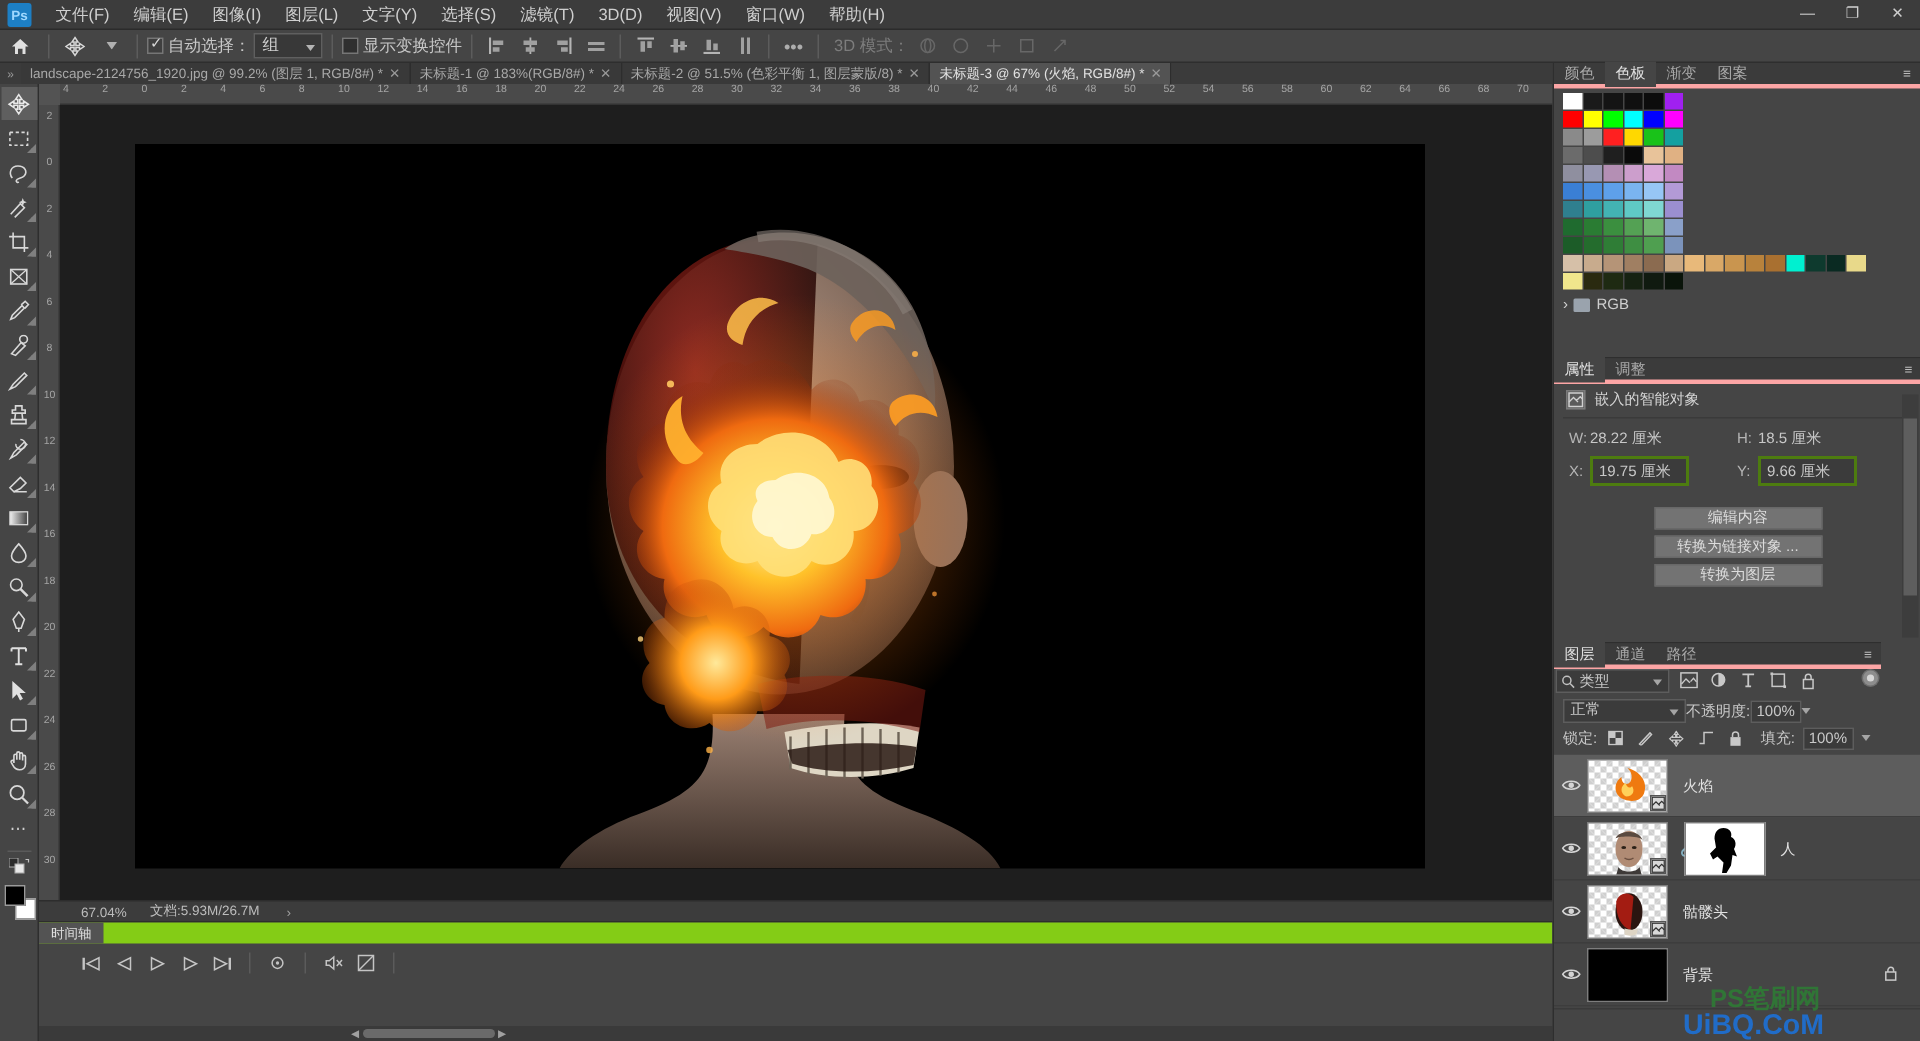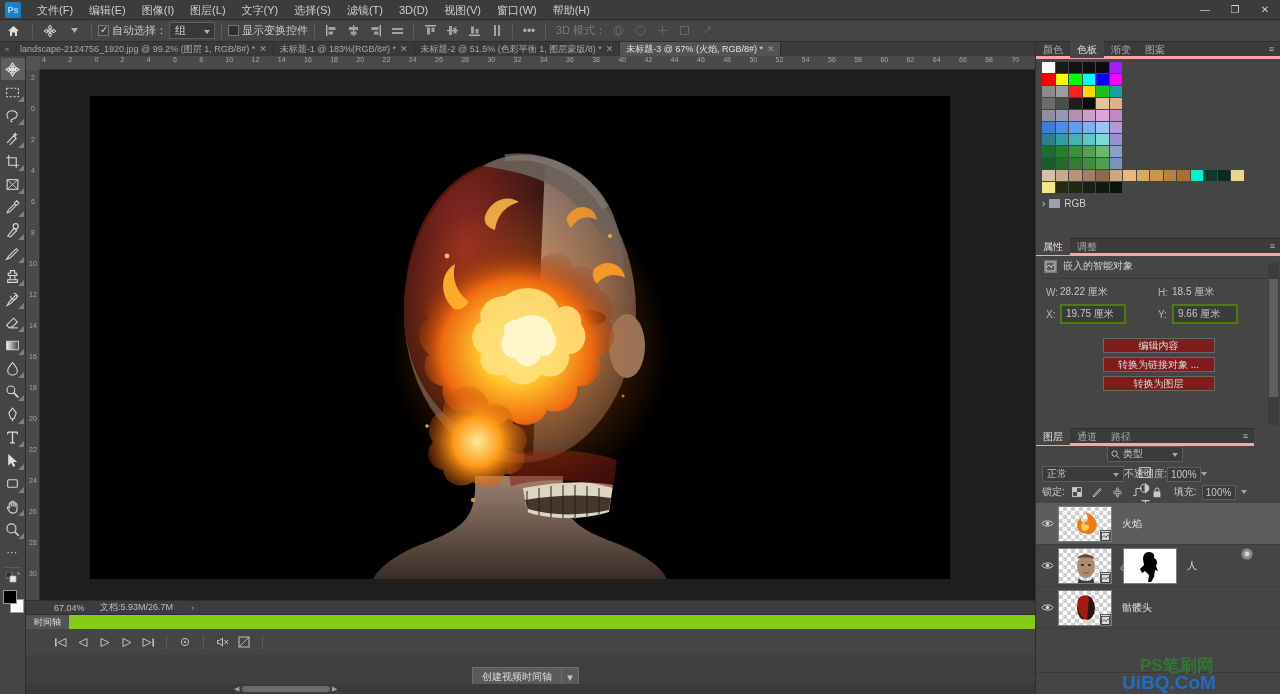--- a/index.html
+++ b/index.html
@@ -160,27 +160,27 @@
   .pr-fieldbox { border:2px solid #4d7c0f; background:#3b3b3b; padding:1px 4px; width:66px;}
   .pr-half { display:flex; align-items:center; width:112px;}
   .pr-filename { padding: 6px 10px 2px 10px; font-size:10px; color:#d6d6d6;}
   .pr-filename small { font-size:8px; color:#b0b0b0;}
   .pr-combo {
     margin: 0 10px; height:17px; background:#3f3f3f; border:1px solid #5a5a5a;
     font-size:10px; color:#8e8e8e; line-height:15px; padding-left:6px; position:relative;
   }
   .pr-combo:after { content:""; position:absolute; right:5px; top:6px; border-left:3px solid transparent;border-right:3px solid transparent;border-top:4px solid #9a9a9a;}
   .pr-btns { padding-top: 9px; display:flex; flex-direction:column; align-items:center; gap:4px;}
-  .pr-btn { width: 112px; height:15px; background:#7f1d1d; border:1px solid #686868; font-size:10px; color:#dcdcdc; text-align:center; line-height:13px;}
+  .pr-btn { width: 112px; height:15px; background:#737373; border:1px solid #686868; font-size:10px; color:#dcdcdc; text-align:center; line-height:13px;}
   .pr-scroll { position:absolute; right:2px; top:24px; width:11px; height:162px; background:#3d3d3d; }
   .pr-scroll-thumb { position:absolute; left:1px; top:16px; width:9px; height:118px; background:#5e5e5e; }
 
   
   .layers { position:absolute; left:0; top:386px; width:218px; height:266px; background:#454545; border-top:1px solid #2e2e2e;}
-  .ly-filterrow { display:flex; align-items:center; gap:5px; height:19px; padding: 0 1px; flex-direction: column; }
+  .ly-filterrow { display:flex; gap:5px; height:19px; padding: 0 1px; }
   .ly-kind {
     width: 76px; height:16px; background:#3b3b3b; border:1px solid #5d5d5d; font-size:10px;
     color:#c6c6c6; display:flex; align-items:center; gap:3px; padding-left:3px; position:relative;
   }
   .ly-kind:after{content:"";position:absolute;right:4px;top:6px;border-left:3px solid transparent;border-right:3px solid transparent;border-top:4px solid #a5a5a5;}
   .ly-fico { width:15px;height:15px;display:flex;align-items:center;justify-content:center;}
   .ly-toggle { margin-left:auto; width:12px;height:12px;border-radius:6px;background:#6d6d6d;position:relative;}
   .ly-row2 { display:flex; align-items:center; gap:0; height:18px; padding: 0 6px; font-size:10px;}
   .ly-blend { width:82px; height:16px; background:#3b3b3b; border:1px solid #5d5d5d; padding-left:4px; line-height:14px; position:relative;}
   .ly-blend:after{content:"";position:absolute;right:4px;top:6px;border-left:3px solid transparent;border-right:3px solid transparent;border-top:4px solid #a5a5a5;}
@@ -696,26 +696,20 @@
             </svg>
         </div>
         <div class="tl-btn">
           <svg width="12" height="12" viewBox="0 0 12 12">
               <rect x="1" y="1" width="10" height="10" fill="none" stroke="#c4c4c4" stroke-width="1"></rect>
               <path d="M1 11 L11 1" stroke="#c4c4c4" stroke-width="0.9"></path>
             </svg>
         </div>
         <div class="tl-sep"></div>
       </div>
-      <div class="tl-body">
-        <div class="tl-create">
-          <div class="tl-create-btn">创建视频时间轴</div>
-          <div class="tl-create-caret">▾</div>
-        </div>
-      </div>
       <div class="tl-scroll">
         <div class="tl-scroll-arrow" style="left:208px;">◀</div>
         <div class="tl-scroll-thumb"></div>
         <div class="tl-scroll-arrow" style="left:306px;">▶</div>
       </div>
     </div>
   </div>
 
   <div class="dock">
 
@@ -1048,20 +1042,40 @@
             <span class="so-badge">
               <svg width="9" height="9" viewBox="0 0 9 9">
                   <rect x="0.5" y="0.5" width="8" height="8" fill="none" stroke="#333" stroke-width="0.8"></rect>
                   <path d="M0.5 6 L3 3.5 L5.5 6 M5 5 L6.8 3.2 L8.5 4.8" fill="none" stroke="#333" stroke-width="0.8"></path>
                 </svg>
             </span>
           </span>
           <span class="ly-name">骷髅头</span>
         </div>
 
+        <div class="ly-item">
+          <span class="ly-eye">
+            <svg width="13" height="9" viewBox="0 0 13 9">
+                <path d="M0.8 4.5 C3 1 10 1 12.2 4.5 C10 8 3 8 0.8 4.5 Z" fill="none" stroke="#d4d4d4" stroke-width="1"></path>
+                <circle cx="6.5" cy="4.5" r="1.8" fill="#d4d4d4"></circle>
+              </svg>
+          </span>
+          <span class="ly-thumb" style="background:#000;">
+            <svg width="54" height="36" viewBox="0 0 54 36">
+                <rect width="54" height="36" fill="#000"></rect>
+              </svg>
+          </span>
+          <span class="ly-name">背景</span>
+          <span class="ly-lockico">
+            <svg width="9" height="10" viewBox="0 0 9 10">
+                <rect x="1.2" y="4" width="6.6" height="5.4" fill="none" stroke="#c8c8c8" stroke-width="1"></rect>
+                <path d="M2.6 4 V2.8 A1.9 1.9 0 0 1 6.4 2.8 V4" fill="none" stroke="#c8c8c8" stroke-width="1"></path>
+              </svg>
+          </span>
+        </div>
       </div>
 
       <div class="ly-foot"></div>
       <svg class="watermark" viewBox="0 0 132 40">
         <text x="20" y="17" font-family="'Liberation Sans',sans-serif" font-size="17" font-weight="bold" fill="#2f7a35" opacity="0.92">PS笔刷网</text>
         <text x="2" y="35" font-family="'Liberation Sans',sans-serif" font-size="19" font-weight="bold" fill="#1f6fd0" opacity="0.95">UiBQ.CoM</text>
       </svg>
     </div>
 
   </div>

